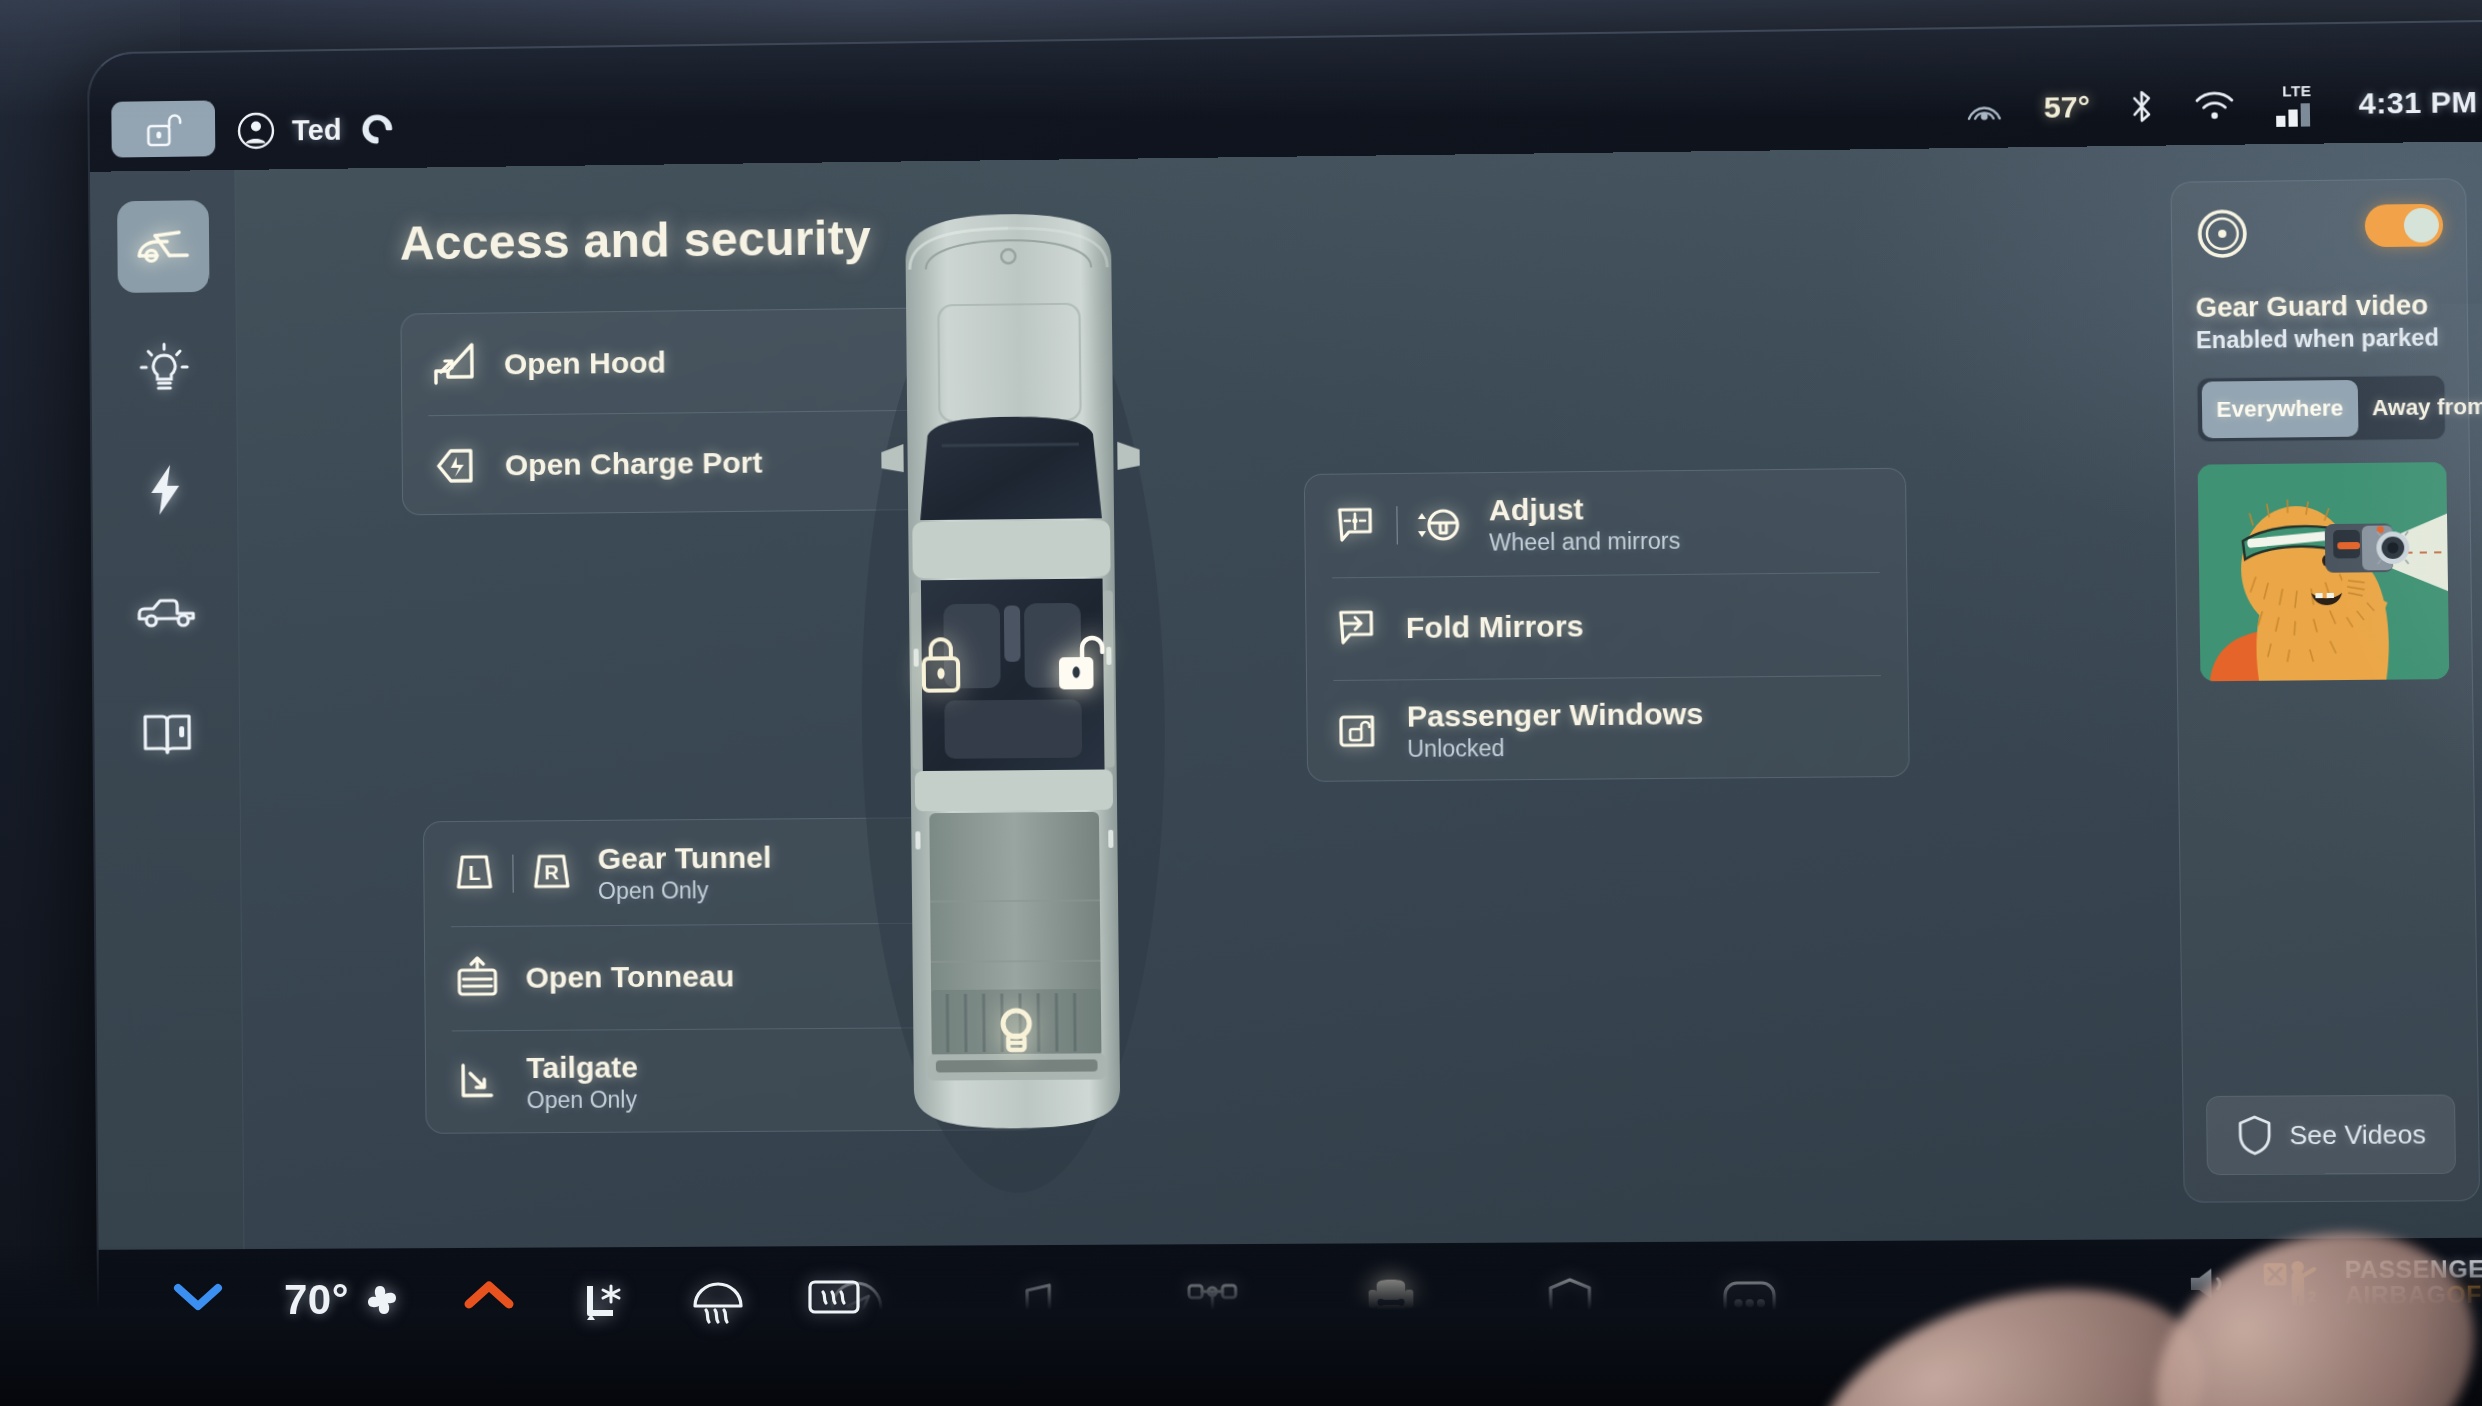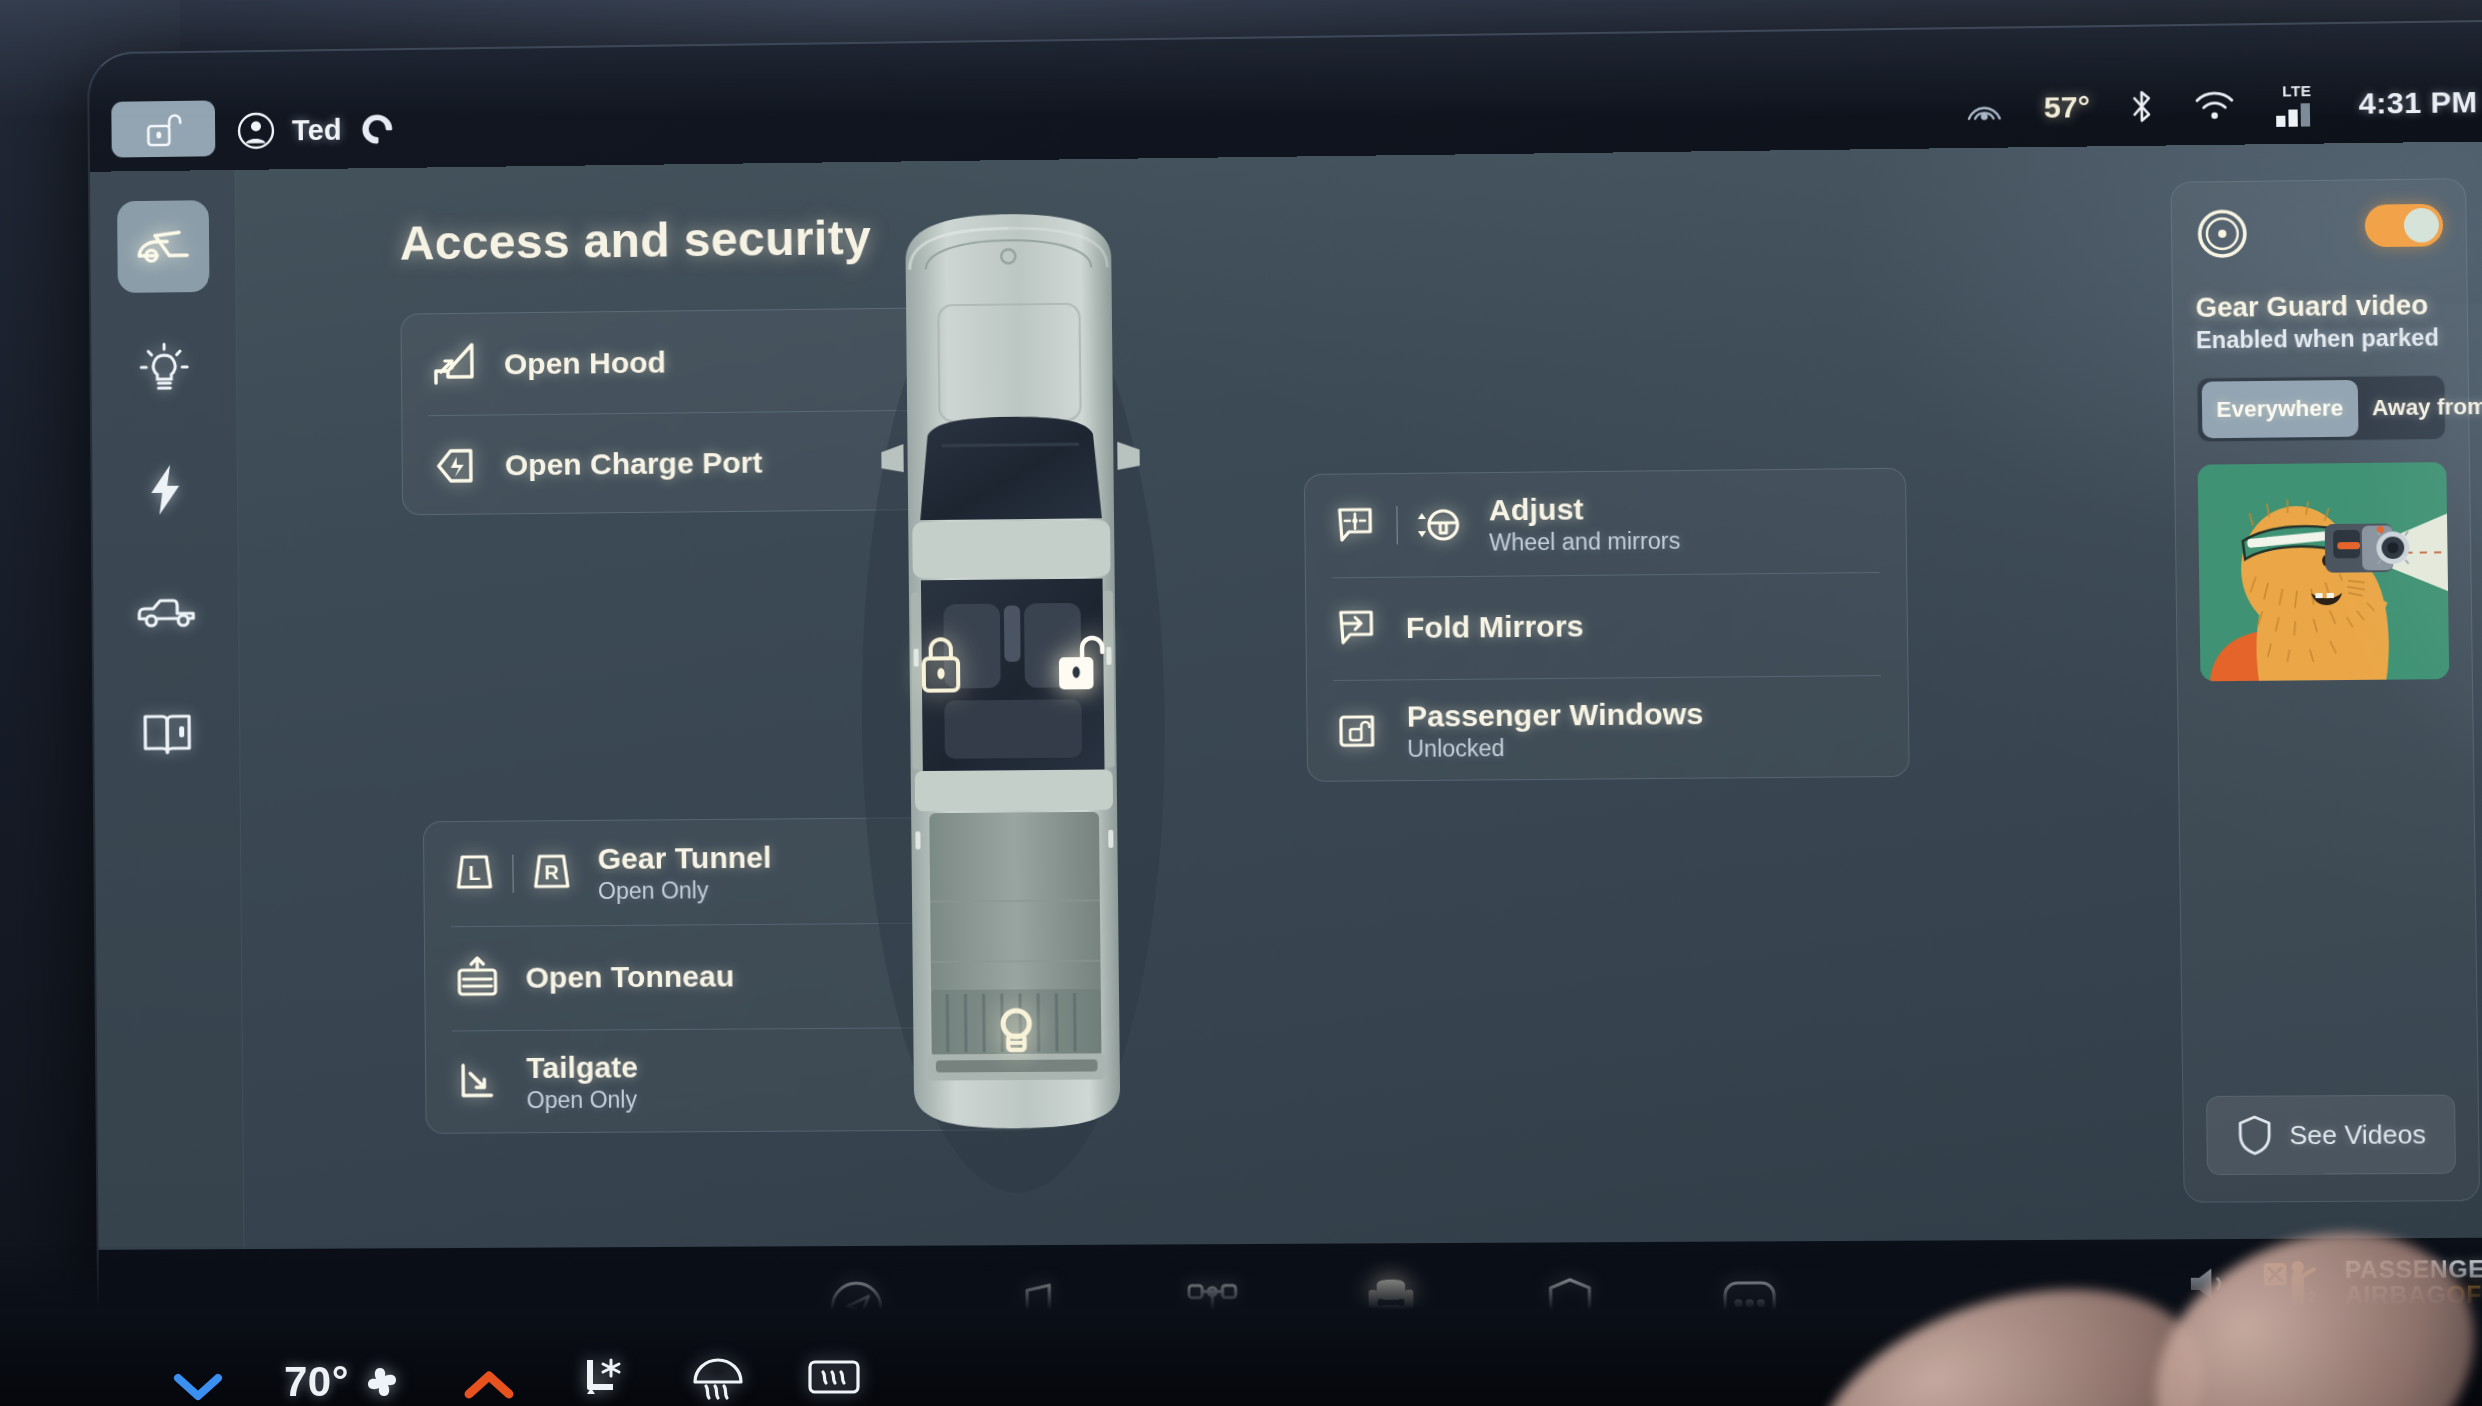--- a/index.html
+++ b/index.html
@@ -253,21 +253,21 @@
   #airbag-text { line-height: 1.04; }
   .ab-line {
     color: #f2f5f9; font-size: 24px; font-weight: 700; letter-spacing: .6px;
     text-shadow: 0 0 9px rgba(230,242,255,.45);
   }
   .ab-off { color: #f0a23c; text-shadow: 0 0 11px rgba(240,162,60,.7); }
 
   
   #climate {
     position: absolute; left: 120px; bottom: 0; width: 820px; height: 130px;
-    display: flex; align-items: flex-end; gap: 58px; padding-left: 50px;
+    display: flex; align-items: flex-start; gap: 58px; padding-left: 50px;
     z-index: 20;
   }
   #climate-temp {
     color: #eef2f7; font-size: 42px; font-weight: 600; letter-spacing: .5px;
     text-shadow: 0 0 12px rgba(225,238,252,.45);
   }
   .cl-ico { filter: drop-shadow(0 0 8px rgba(230,240,255,.5)); }
   .temp-group { display: flex; align-items: center; gap: 12px; }
 
   

